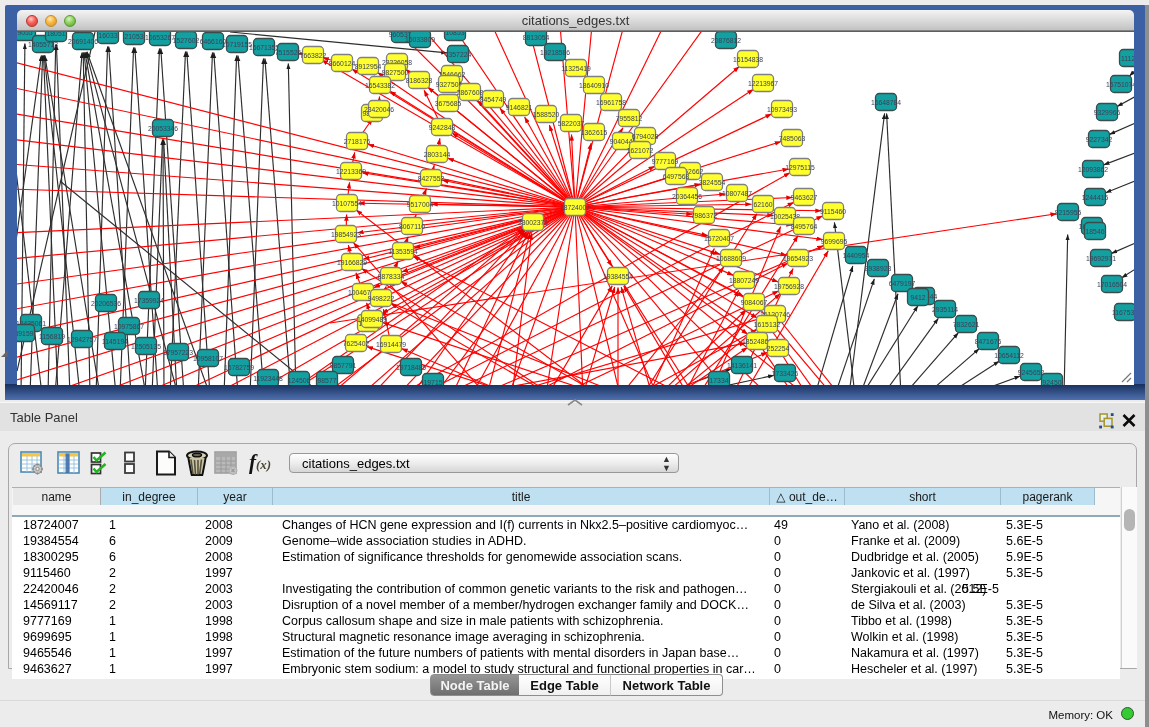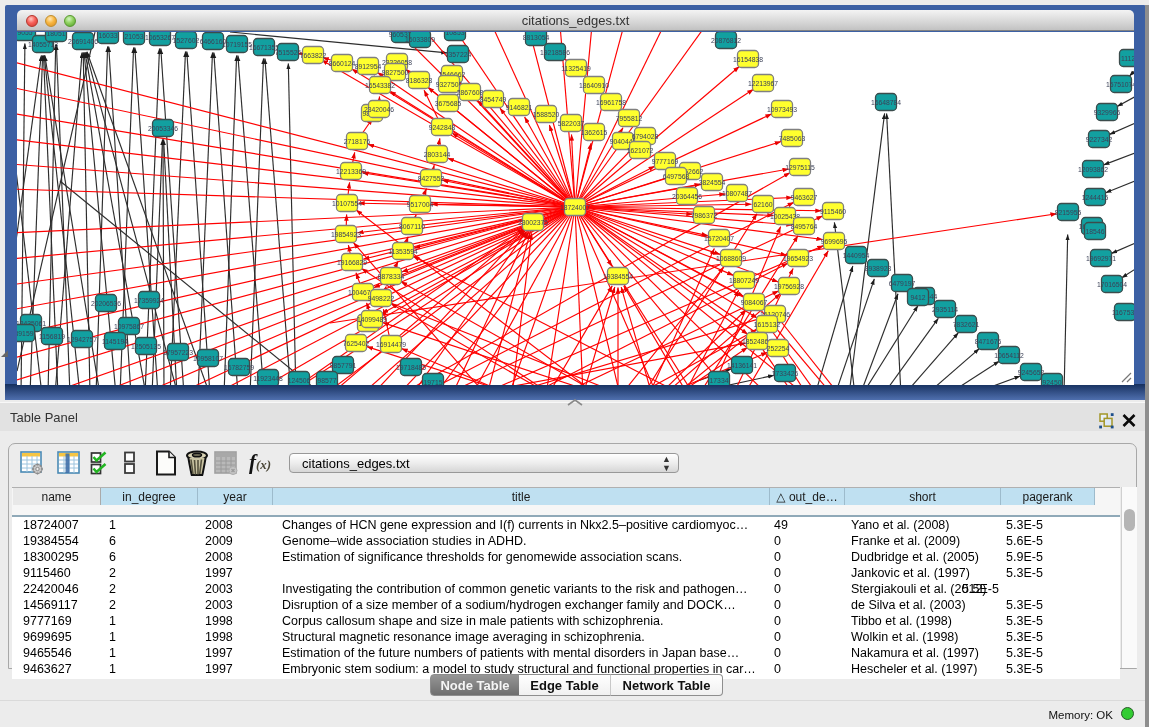--- a/index.html
+++ b/index.html
@@ -985,21 +985,21 @@
             <div class="c" style="left:193px;width:60px;">2003</div>
             <div class="c" style="left:270px;width:480px;">Investigating the contribution of common genetic variants to the risk and pathogen…</div>
             <div class="c" style="left:762px;width:60px;">0</div>
             <div class="c" style="left:839px;width:150px;">Stergiakouli et al. (2012)</div>
             <div class="c" style="left:950px;width:90px;">5.5E-5</div>
           </div>
 <div class="row" style="top:80px;padding-left:36px;">
             <div class="c" style="left:11px;width:80px;">14569117</div>
             <div class="c" style="left:97px;width:60px;">2</div>
             <div class="c" style="left:193px;width:60px;">2003</div>
-            <div class="c" style="left:270px;width:480px;">Disruption of a size member of a sodium/hydrogen exchanger family and DOCK…</div>
+            <div class="c" style="left:270px;width:480px;">Disruption of a novel member of a member/hydrogen exchanger family and DOCK…</div>
             <div class="c" style="left:762px;width:60px;">0</div>
             <div class="c" style="left:839px;width:150px;">de Silva et al. (2003)</div>
             <div class="c" style="left:994px;width:90px;">5.3E-5</div>
           </div>
 <div class="row" style="top:96px;">
             <div class="c" style="left:11px;width:80px;">9777169</div>
             <div class="c" style="left:97px;width:60px;">1</div>
             <div class="c" style="left:193px;width:60px;">1998</div>
             <div class="c" style="left:270px;width:480px;">Corpus callosum shape and size in male patients with schizophrenia.</div>
             <div class="c" style="left:762px;width:60px;">0</div>

